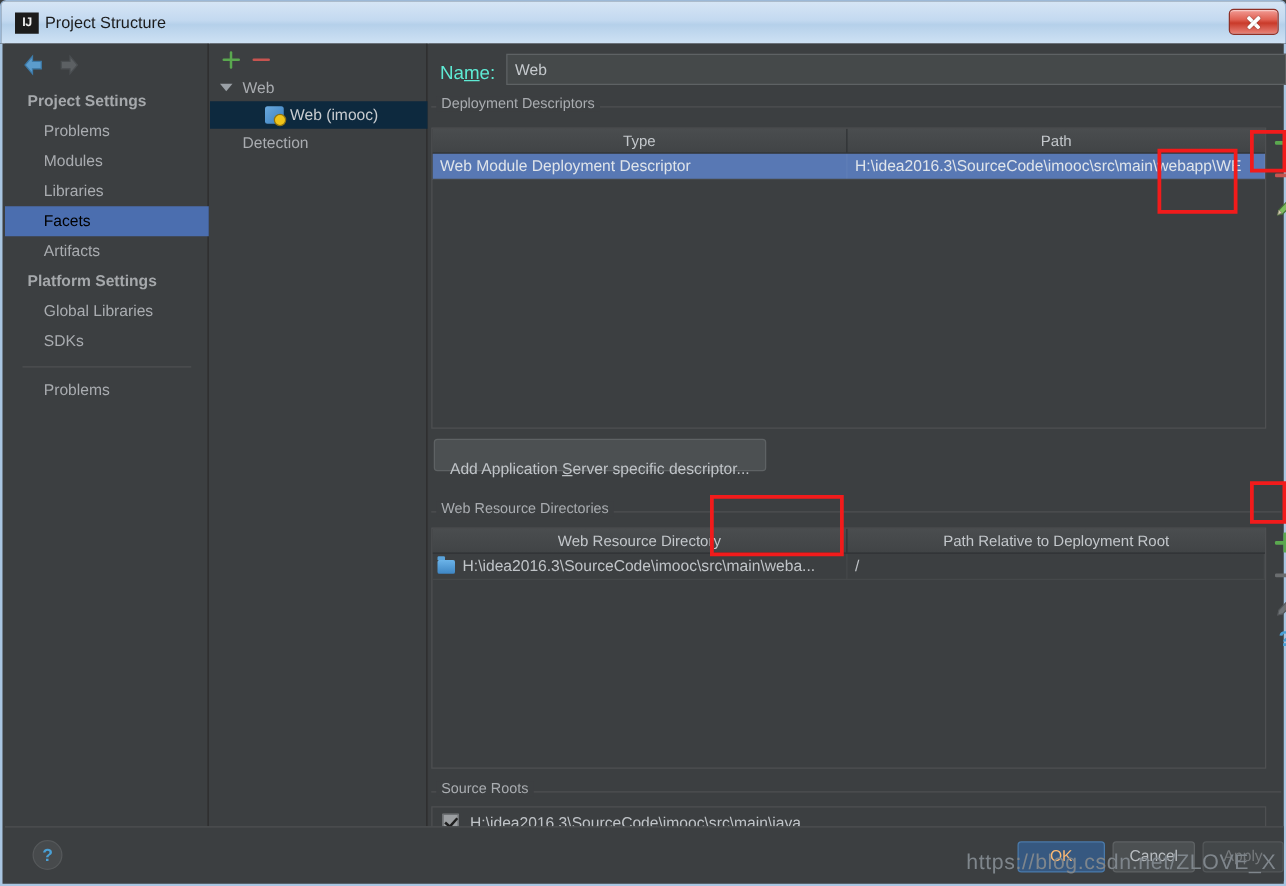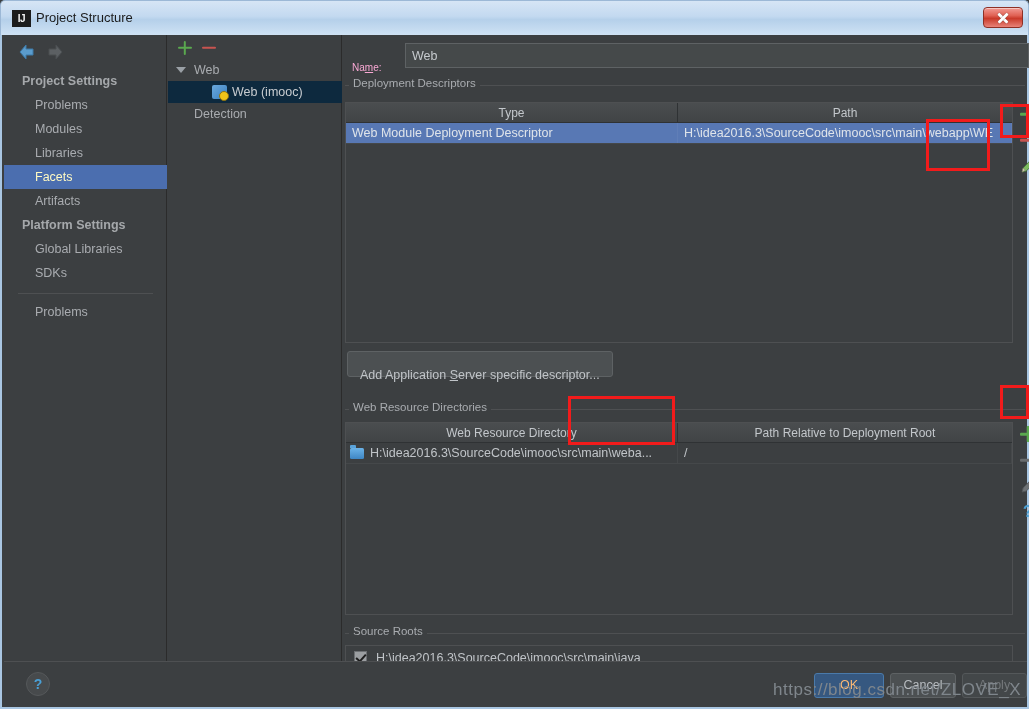--- a/index.html
+++ b/index.html
@@ -84,21 +84,21 @@
     font-size: 12.5px; font-weight: bold; color: #a5a8ab;
     padding: 5px 0 5px 18px;
   }
   .nav-item {
     font-size: 12.5px; color: #a9acb0;
     padding: 5px 0 5px 31px;
     cursor: pointer;
     white-space: nowrap;
   }
   .nav-item.selected {
-    background: #4b6eaf; color: #fef9c3;
+    background: #4b6eaf; color: #000000;
   }
   .nav-sep {
     margin: 8px 14px 6px 14px; height: 1px; background: #4e5052;
   }
 
   
   .treepanel {
     position: absolute; left: 166px; top: 0; width: 174px; height: 628px;
     background: #3c3f41;
     border-right: 1px solid #2b2b2b;
@@ -147,22 +147,22 @@
   }
 
   
   .content {
     position: absolute; left: 341px; top: 0; right: 2px; height: 628px;
     background: #3c3f41;
   }
 
   .name-row { position: absolute; left: 4px; top: 8px; width: 682px; height: 26px; }
   .name-label {
-    position: absolute; left: 5px; top: 19px;
-    font-size: 10px; color: #f9a8d4;
+    position: absolute; left: 5px; top: 7px;
+    font-size: 15px; color: #5eead4;
   }
   .name-label u { text-decoration: underline; }
   .name-input {
     position: absolute; left: 58px; top: 0; width: 624px; height: 25px;
     background: #45494a; border: 1px solid #5e6264;
     color: #c6cace; font-size: 12.5px;
     padding: 0 6px; outline: none;
     font-family: "Liberation Sans", sans-serif;
   }
 

